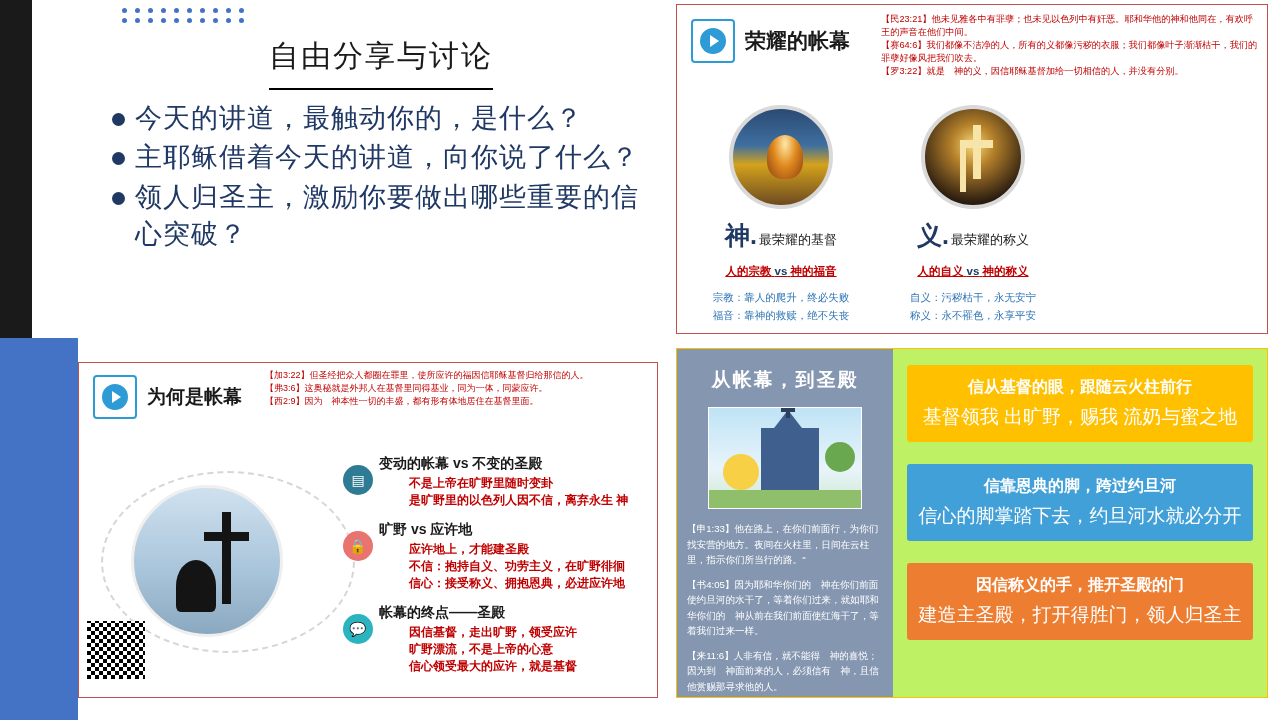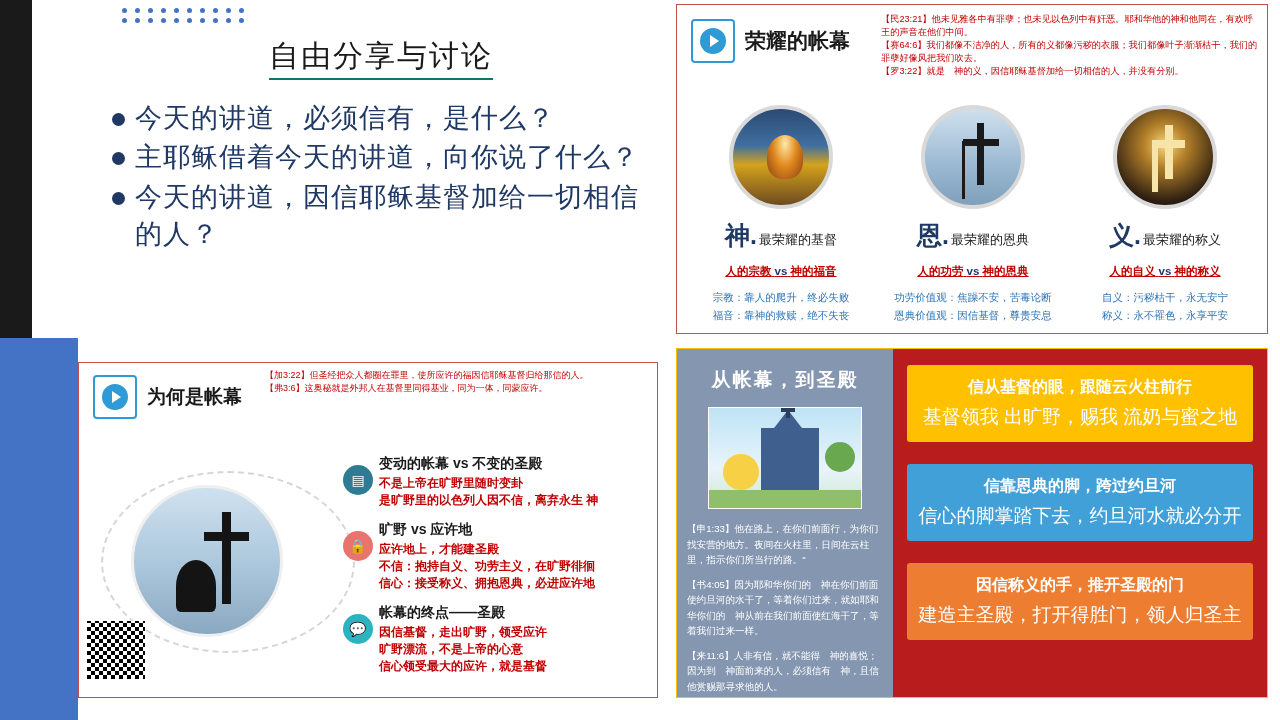--- a/index.html
+++ b/index.html
@@ -53,22 +53,22 @@
   .disc-title {
     position: absolute;
     left: 0; top: 36px;
     width: 570px;
     text-align: center;
     font-size: 30px;
     color: #1a1a1a;
     letter-spacing: 2px;
   }
   .disc-title span {
-    border-bottom: 2px solid #0f766e;
-    padding-bottom: 6px;
+    border-bottom: 2px solid #000000;
+    padding-bottom: 16px;
   }
   .bullets {
     position: absolute;
     left: 16px; top: 100px;
     width: 548px;
   }
   .bullet-item {
     display: flex;
     align-items: flex-start;
     margin-bottom: 2px;
@@ -308,21 +308,21 @@
     display: flex; align-items: center; justify-content: center;
     color: #fff; font-size: 14px;
   }
   .wl-ico.c1 { background: #2f7b94; }
   .wl-ico.c2 { background: #e8736f; }
   .wl-ico.c3 { background: #2bb3c0; }
   .wl-head {
     font-size: 14px; font-weight: bold; color: #1a1a1a; margin-bottom: 2px;
   }
   .wl-line {
-    font-size: 12px; font-weight: bold; color: #c00000; line-height: 1.42;
+    font-size: 12px; font-weight: bold; color: #c00000; line-height: 1.42; margin-left: 30px;
   }
 
   
   #card-temple {
     left: 676px; top: 348px;
     width: 592px; height: 350px;
     border: 1px solid #ffc000;
     display: flex;
   }
   .tmp-left {
@@ -377,21 +377,21 @@
   .tmp-verses {
     margin: 12px 10px 0 10px;
     font-size: 9.6px;
     line-height: 1.62;
     color: #ffffff;
   }
   .tmp-verses p { margin: 0 0 9px 0; }
   .tmp-right {
     flex: 1;
     position: relative;
-    background: #b91c1c;
+    background: #bef264;
     padding: 16px 14px;
     box-sizing: border-box;
   }
   .banner {
     border-radius: 3px;
     text-align: center;
     color: #fff;
     padding: 12px 6px;
     margin-bottom: 22px;
   }
@@ -433,29 +433,29 @@
         <span class="dot"></span>
         <span class="dot"></span>
     </div>
   </div>
   <div class="disc-title">
     <span>自由分享与讨论</span>
   </div>
   <div class="bullets">
     <div class="bullet-item">
       <div class="bullet-dot"></div>
-      <div class="bullet-text">今天的讲道，必须信有，是什么？</div>
+      <div class="bullet-text">今天的讲道，最触动你的，是什么？</div>
     </div>
     <div class="bullet-item">
       <div class="bullet-dot"></div>
       <div class="bullet-text">主耶稣借着今天的讲道，向你说了什么？</div>
     </div>
     <div class="bullet-item">
       <div class="bullet-dot"></div>
-      <div class="bullet-text">今天的讲道，因信耶稣基督加给一切相信的人？</div>
+      <div class="bullet-text">领人归圣主，激励你要做出哪些重要的信心突破？</div>
     </div>
   </div>
 </div>
 
 <div class="card" id="card-glory">
   <div class="glory-head">
     <div class="play-badge">
       <div class="play-circle">
           <div class="play-tri"></div>
         </div>
@@ -478,35 +478,20 @@
         <span>人的宗教</span>
         <span class="vsblue">vs</span>
         <span>神的福音</span>
       </div>
       <div class="gline">
         <div>宗教：靠人的爬升，终必失败</div>
         <div>福音：靠神的救赎，绝不失丧</div>
       </div>
     </div>
 
-    <div class="gcol">
-      <div class="circ i2"></div>
-      <div class="gword">
-        <b>恩.</b><span>最荣耀的恩典</span>
-      </div>
-      <div class="gvs">
-        <span>人的功劳</span>
-        <span class="vsblue">vs</span>
-        <span>神的恩典</span>
-      </div>
-      <div class="gline">
-        <div>功劳价值观：焦躁不安，苦毒论断</div>
-        <div>恩典价值观：因信基督，尊贵安息</div>
-      </div>
-    </div>
 
     <div class="gcol">
       <div class="circ i3"></div>
       <div class="gword">
         <b>义.</b><span>最荣耀的称义</span>
       </div>
       <div class="gvs">
         <span>人的自义</span>
         <span class="vsblue">vs</span>
         <span>神的称义</span>
@@ -525,20 +510,21 @@
     <div class="play-badge">
       <div class="play-circle">
           <div class="play-tri"></div>
         </div>
     </div>
     <div class="why-title">为何是帐幕</div>
   </div>
   <div class="why-verses">
     <div>【加3:22】但圣经把众人都圈在罪里，使所应许的福因信耶稣基督归给那信的人。</div>
     <div>【弗3:6】这奥秘就是外邦人在基督里同得基业，同为一体，同蒙应许。</div>
+    <div>【西2:9】因为　神本性一切的丰盛，都有形有体地居住在基督里面。</div>
   </div>
 
   <div class="why-photo">
     <div class="why-dashed"></div>
     <div class="why-circ">
       <div class="xcross"></div>
         <div class="xcross2"></div>
         <div class="fig"></div>
     </div>
   </div>

